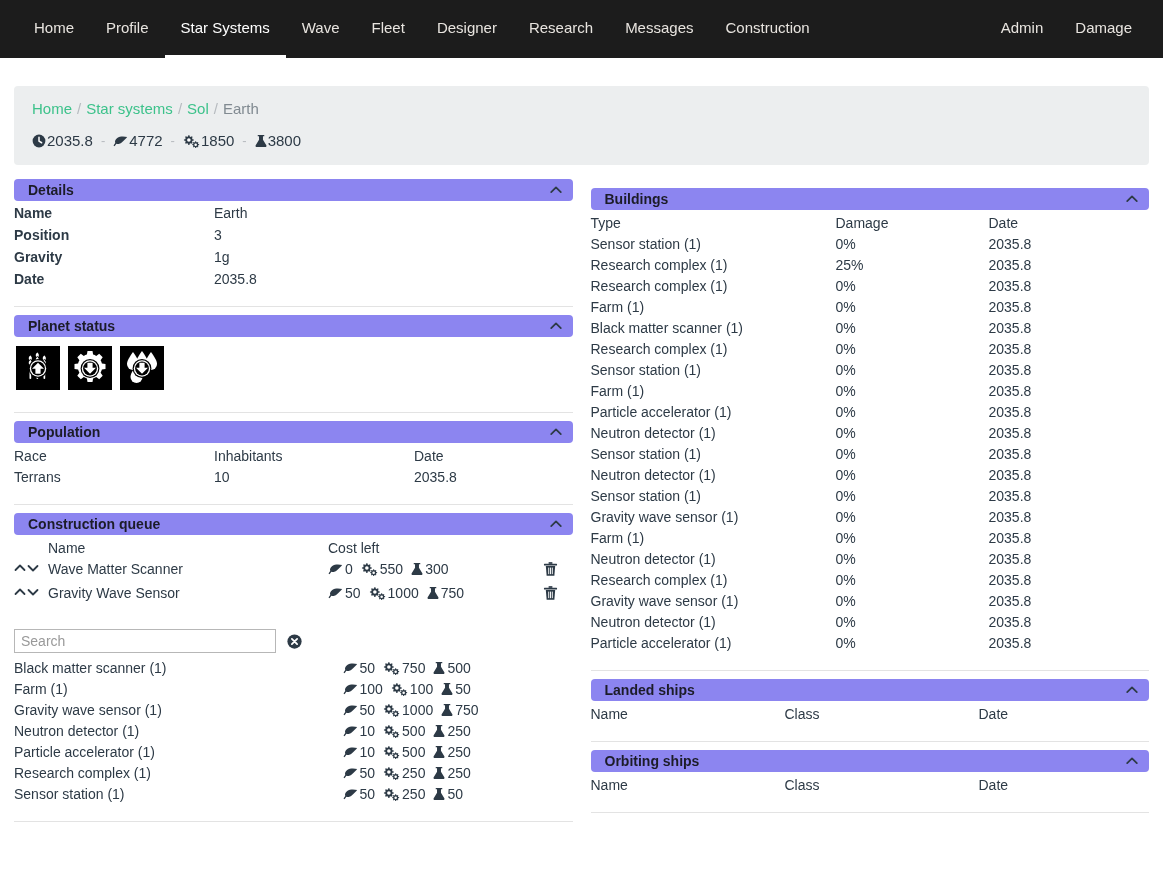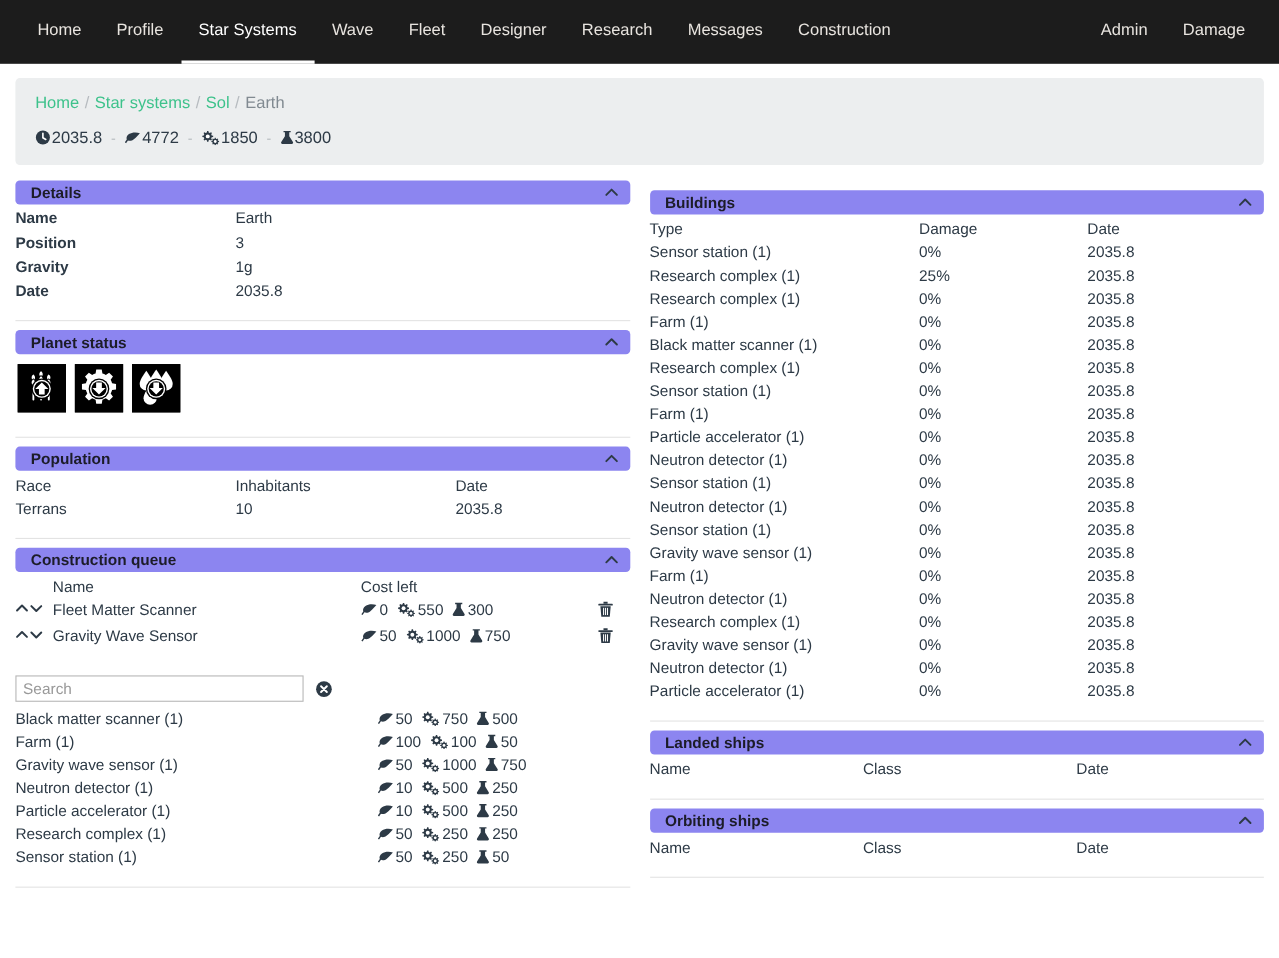--- a/index.html
+++ b/index.html
@@ -31,21 +31,21 @@
     text-decoration: none;
     border-bottom: 3px solid transparent;
     cursor: pointer;
     white-space: nowrap;
   }
   .nav-item.active { border-bottom-color: #ffffff; color: #ffffff; }
 
   
   .jumbo {
     background: #eceeef;
-    margin: 13px 14px 0 14px;
+    margin: 28px 14px 0 14px;
     border-radius: 4px;
     padding: 14px 18px 16px 18px;
   }
   .crumbs { font-size: 15px; }
   .crumbs a { color: #3dc28b; text-decoration: none; cursor: pointer; }
   .crumbs .sep { color: #b6bbbf; margin: 0 5px; }
   .crumbs .current { color: #818a91; }
 
   .resbar {
     margin-top: 15px;
@@ -363,21 +363,21 @@
           <tbody id="cq-body">
               <tr>
                 <td class="cq-arrows"><span class="arrowpair">
                     <svg width="12" height="12" viewBox="0 0 12 12">
                       <path d="M1.5 8 L6 3.5 L10.5 8" stroke="#2d3a46" stroke-width="1.8" fill="none" stroke-linecap="round" stroke-linejoin="round"></path>
                     </svg>
                     <svg width="12" height="12" viewBox="0 0 12 12">
                       <path d="M1.5 4 L6 8.5 L10.5 4" stroke="#2d3a46" stroke-width="1.8" fill="none" stroke-linecap="round" stroke-linejoin="round"></path>
                     </svg>
                   </span></td>
-                <td>Fleet Matter Scanner</td>
+                <td>Wave Matter Scanner</td>
                 <td><span class="cost">
                     <span><svg class="ic" width="15" height="14" viewBox="0 0 18 16">
                         <path d="M17 3.3C13.4 2 8.2 2.1 5.1 4.3 2.6 6 2 8.4 2.7 10.3L0.6 13.3l1.3 0.9 2.1-3c1.8 0.9 4.4 0.5 6.4-1.3C13.3 7.5 15.6 5 17 3.3z" fill="#2d3a46"></path>
                       </svg></span>
                     <span>0</span>
                   </span><span class="cost">
                     <span><svg class="ic" width="17" height="14" viewBox="0 0 20 16">
                         <path d="M6.2 1.1 7.6 1.1 7.9 2.7a4.2 4.2 0 0 1 1.2 0.5L10.4 2.3 11.4 3.3 10.6 4.6a4.2 4.2 0 0 1 0.5 1.2L12.7 6.1 12.7 7.5 11.1 7.8a4.2 4.2 0 0 1-0.5 1.2L11.4 10.3 10.4 11.3 9.1 10.5a4.2 4.2 0 0 1-1.2 0.5L7.6 12.6 6.2 12.6 5.9 11a4.2 4.2 0 0 1-1.2-0.5L3.4 11.3 2.4 10.3 3.2 9a4.2 4.2 0 0 1-0.5-1.2L1.1 7.5 1.1 6.1 2.7 5.8a4.2 4.2 0 0 1 0.5-1.2L2.4 3.3 3.4 2.3 4.7 3.1a4.2 4.2 0 0 1 1.2-0.5z" fill="#2d3a46"></path>
                         <circle cx="6.9" cy="6.8" r="2.1" fill="#fff"></circle>
                         <path d="M14.4 8.2 15.4 8.2 15.6 9.3a3 3 0 0 1 0.9 0.4L17.4 9.1 18.1 9.8 17.5 10.7a3 3 0 0 1 0.4 0.9L19 11.8 19 12.8 17.9 13a3 3 0 0 1-0.4 0.9L18.1 14.8 17.4 15.5 16.5 14.9a3 3 0 0 1-0.9 0.4L15.4 16.4 14.4 16.4 14.2 15.3a3 3 0 0 1-0.9-0.4L12.4 15.5 11.7 14.8 12.3 13.9a3 3 0 0 1-0.4-0.9L10.8 12.8 10.8 11.8 11.9 11.6a3 3 0 0 1 0.4-0.9L11.7 9.8 12.4 9.1 13.3 9.7a3 3 0 0 1 0.9-0.4z" fill="#2d3a46"></path>

